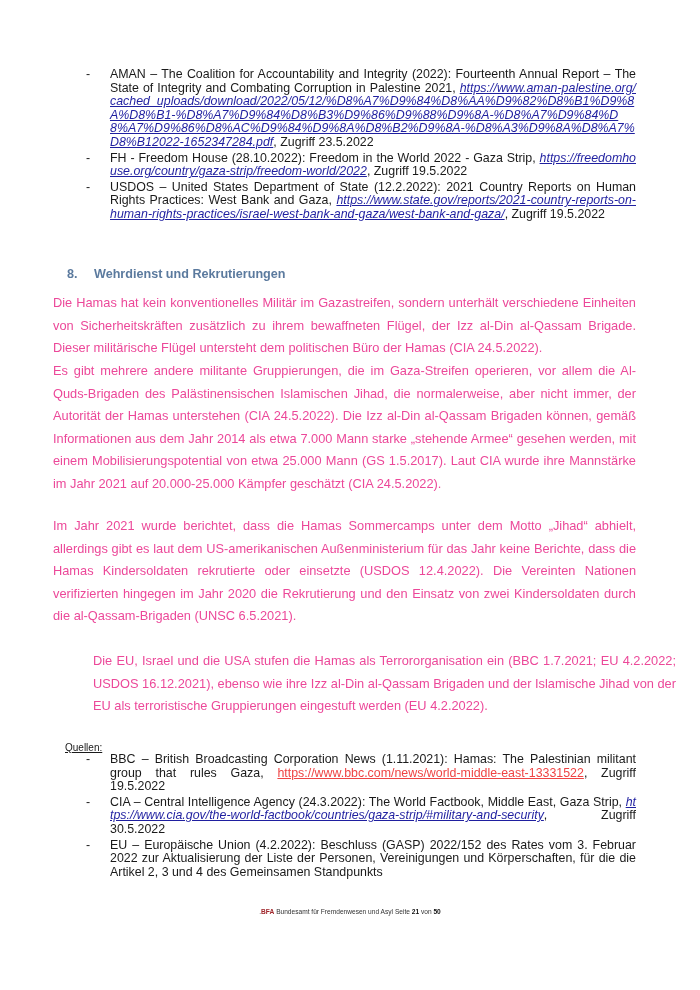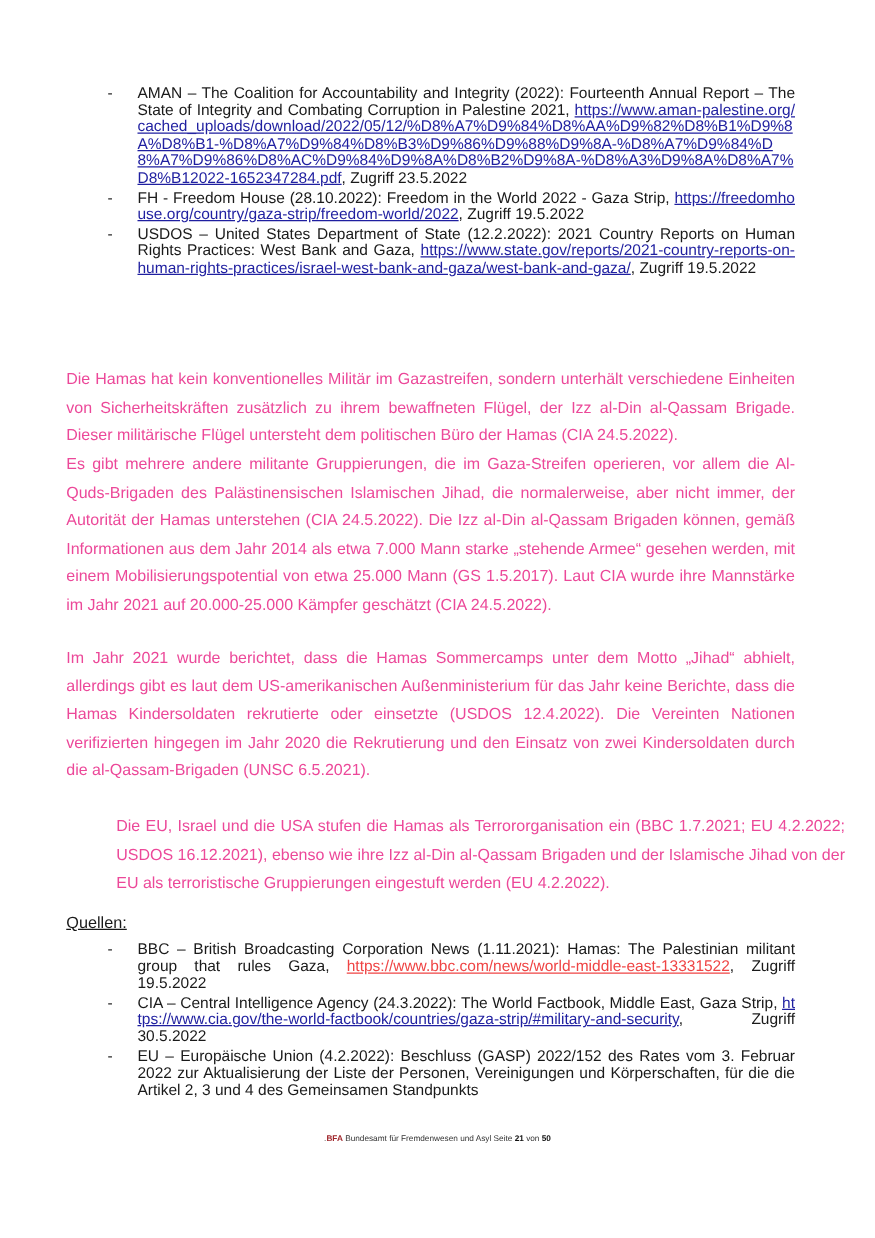--- a/index.html
+++ b/index.html
@@ -4,31 +4,31 @@
 <style>
   html, body { margin: 0; padding: 0; background: #ffffff; }
   body { width: 700px; height: 990px; position: relative; overflow: hidden;
          font-family: "Liberation Sans", sans-serif; color: #1a1a1a; }
   .page { position: absolute; left: 0; top: 0; width: 700px; height: 990px; }
 
   .src-list { position: absolute; left: 84px; width: 552px; margin: 0; padding: 0; list-style: none; }
   .src-item { position: relative; padding-left: 26px; font-size: 12.4px; line-height: 13.6px;
               text-align: justify; margin: 0 0 2px 0; }
   .src-item .dash { position: absolute; left: 2px; top: 0; width: 10px; }
-  a.lnk { color: #1f1fa0; text-decoration: underline; word-break: break-all; }
+  a.lnk { color: #1f1fa0; text-decoration: underline; word-break: break-all; font-style: italic; }
   a.lnk-dark { color: #ef4444; text-decoration: underline; }
 
   .heading { position: absolute; left: 67px; top: 267px; font-size: 12.6px; font-weight: bold;
              color: #5b7a9e; margin: 0; }
   .heading .num { display: inline-block; width: 27px; }
 
   .para { position: absolute; left: 53px; width: 583px; margin: 0; font-size: 12.8px;
           line-height: 22.6px; text-align: justify; color: #ec4899; }
 
-  .quellen { position: absolute; left: 53px; top: 730px; font-size: 13px; text-decoration: underline; margin: 0; }
+  .quellen { position: absolute; left: 53px; top: 730px; font-size: 10px; text-decoration: underline; margin: 12px; }
 
   .footer { position: absolute; left: 0; width: 700px; top: 908px; text-align: center; font-size: 6.6px; color: #333; }
   .footer .brand { color: #a0262b; font-weight: bold; }
   .footer b { color: #111; }
 </style>
 </head>
 <body>
 
 <div class="page">
 
@@ -40,20 +40,23 @@
     <li class="src-item">
       <span class="dash">-</span>
       <span>FH - Freedom House (28.10.2022): Freedom in the World 2022 - Gaza Strip, </span><a class="lnk">https://freedomhouse.org/country/gaza-strip/freedom-world/2022</a><span>, Zugriff 19.5.2022</span>
     </li>
     <li class="src-item">
       <span class="dash">-</span>
       <span>USDOS – United States Department of State (12.2.2022): 2021 Country Reports on Human Rights Practices: West Bank and Gaza, </span><a class="lnk">https://www.state.gov/reports/2021-country-reports-on-human-rights-practices/israel-west-bank-and-gaza/west-bank-and-gaza/</a><span>, Zugriff 19.5.2022</span>
     </li>
   </ul>
 
+  <h2 class="heading">
+    <span class="num">8.</span><span>Wehrdienst und Rekrutierungen</span>
+  </h2>
 
   <p class="para" style="top:292px;">Die Hamas hat kein konventionelles Militär im Gazastreifen, sondern unterhält verschiedene Einheiten von Sicherheitskräften zusätzlich zu ihrem bewaffneten Flügel, der Izz al-Din al-Qassam Brigade. Dieser militärische Flügel untersteht dem politischen Büro der Hamas (CIA 24.5.2022).</p>
   <p class="para" style="top:360px;">Es gibt mehrere andere militante Gruppierungen, die im Gaza-Streifen operieren, vor allem die Al-Quds-Brigaden des Palästinensischen Islamischen Jihad, die normalerweise, aber nicht immer, der Autorität der Hamas unterstehen (CIA 24.5.2022). Die Izz al-Din al-Qassam Brigaden können, gemäß Informationen aus dem Jahr 2014 als etwa 7.000 Mann starke „stehende Armee“ gesehen werden, mit einem Mobilisierungspotential von etwa 25.000 Mann (GS 1.5.2017). Laut CIA wurde ihre Mannstärke im Jahr 2021 auf 20.000-25.000 Kämpfer geschätzt (CIA 24.5.2022).</p>
   <p class="para" style="top:515px;">Im Jahr 2021 wurde berichtet, dass die Hamas Sommercamps unter dem Motto „Jihad“ abhielt, allerdings gibt es laut dem US-amerikanischen Außenministerium für das Jahr keine Berichte, dass die Hamas Kindersoldaten rekrutierte oder einsetzte (USDOS 12.4.2022). Die Vereinten Nationen verifizierten hingegen im Jahr 2020 die Rekrutierung und den Einsatz von zwei Kindersoldaten durch die al-Qassam-Brigaden (UNSC 6.5.2021).</p>
   <p class="para" style="top:650px;margin-left:40px;">Die EU, Israel und die USA stufen die Hamas als Terrororganisation ein (BBC 1.7.2021; EU 4.2.2022; USDOS 16.12.2021), ebenso wie ihre Izz al-Din al-Qassam Brigaden und der Islamische Jihad von der EU als terroristische Gruppierungen eingestuft werden (EU 4.2.2022).</p>
 
   <p class="quellen">Quellen:</p>
 
   <ul class="src-list" style="top:753px;">
     <li class="src-item">

